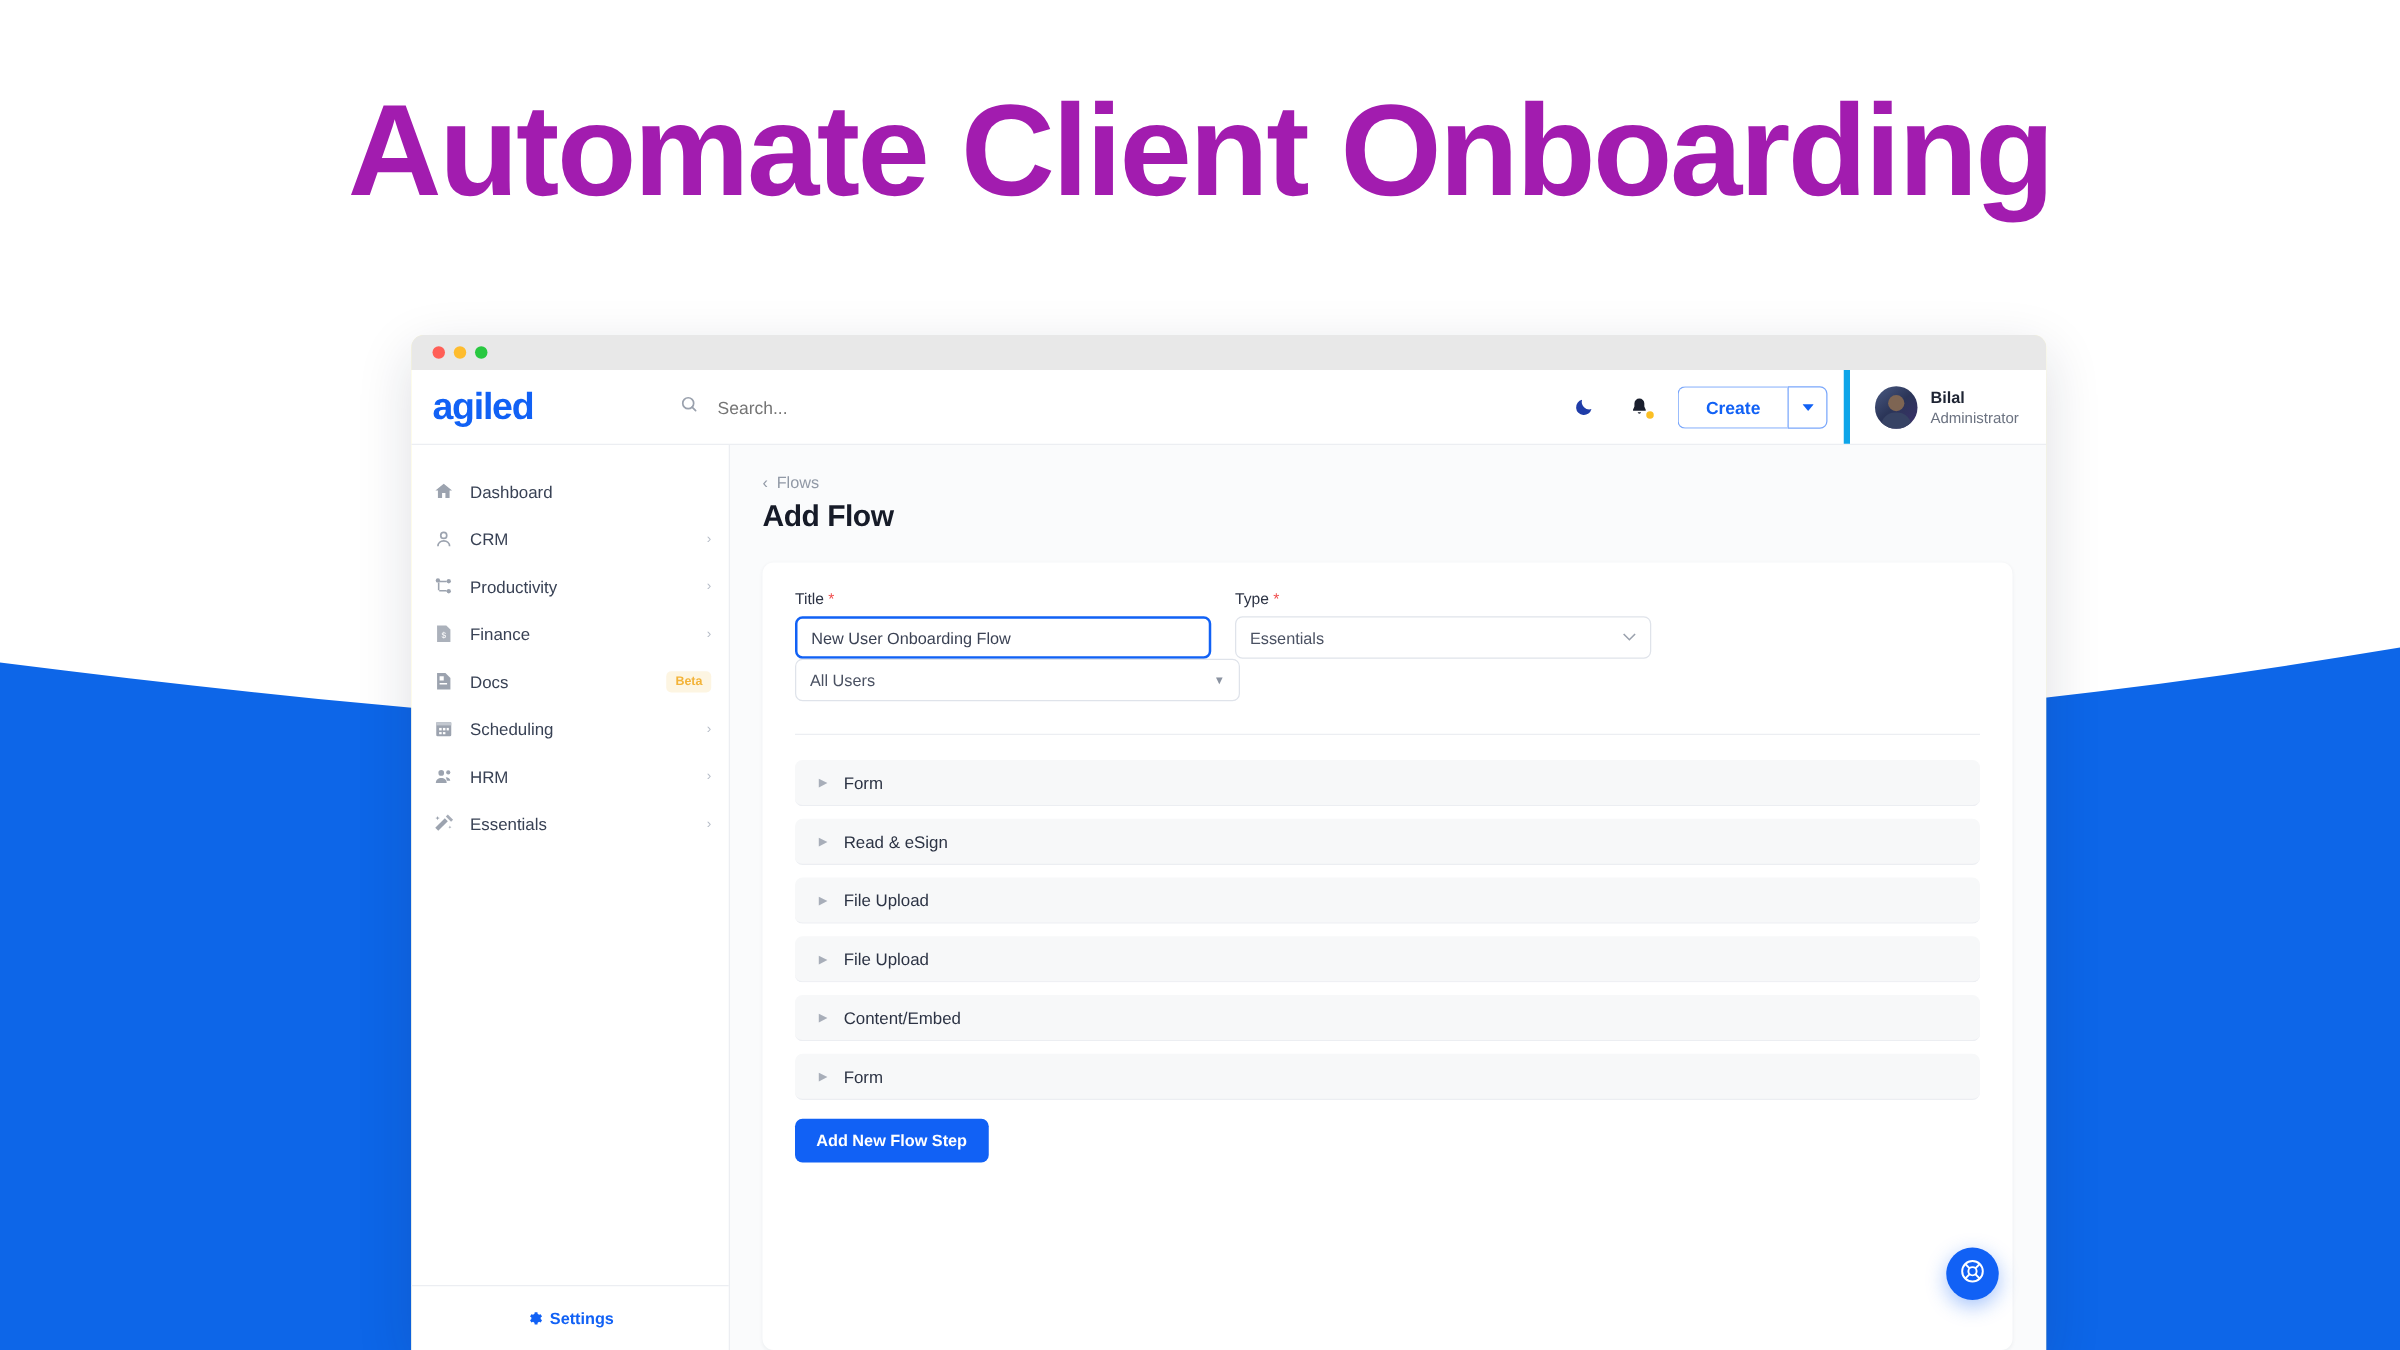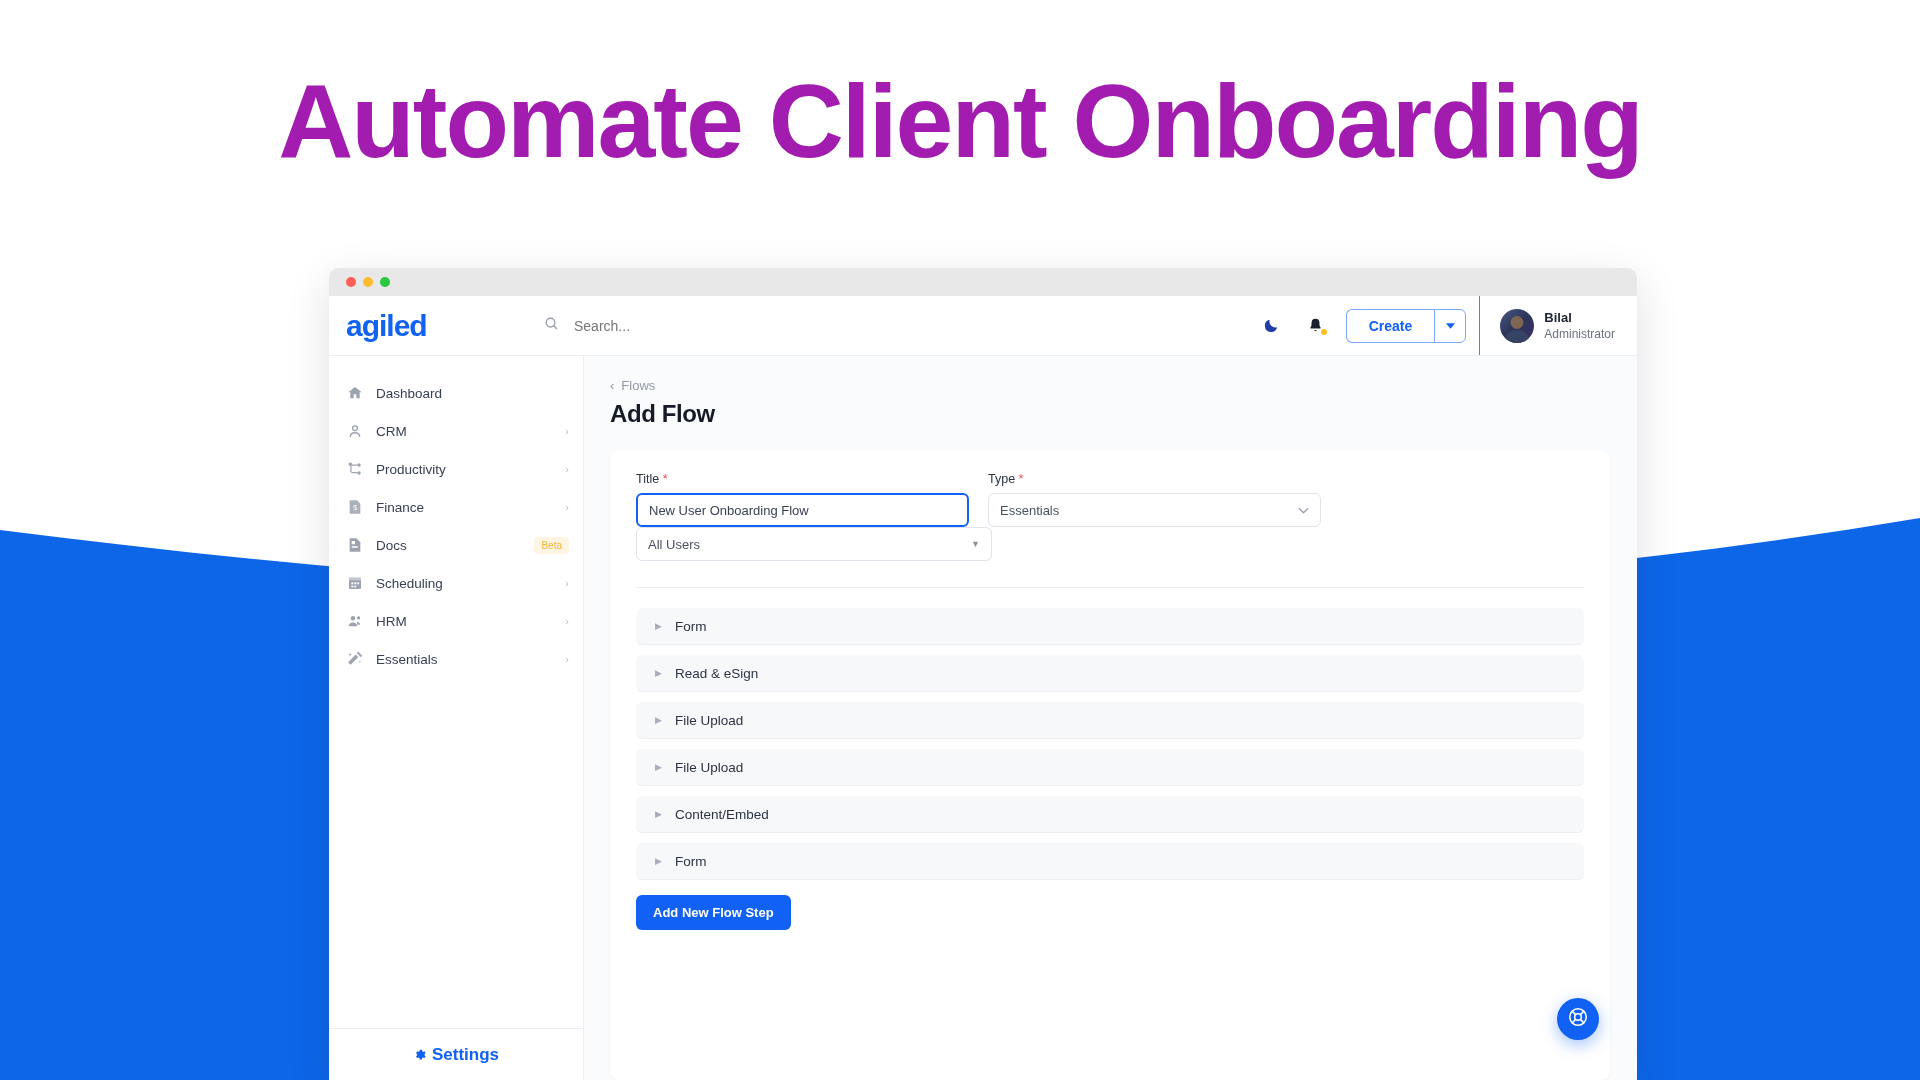--- a/index.html
+++ b/index.html
@@ -70,21 +70,21 @@
     padding:8px 22px; cursor:pointer;
     font-family:"Liberation Sans", sans-serif;
   }
   #create-caret {
     border:1px solid #7aa7fb; border-radius:0 6px 6px 0;
     background:#fff; width:32px; display:flex; align-items:center; justify-content:center;
     cursor:pointer;
   }
   #user-box {
     display:flex; align-items:center; gap:10px; height:100%;
-    padding:0 22px 0 20px; border-left:1px solid #0ea5e9;
+    padding:0 22px 0 20px; border-left:5px solid #0ea5e9;
   }
   #avatar {
     width:34px; height:34px; border-radius:50%; flex:none;
     background:linear-gradient(140deg,#4a5a82 0%,#2b3558 48%,#3c2f6b 100%);
     position:relative; overflow:hidden;
   }
   #avatar::after{
     content:""; position:absolute; left:50%; top:7px; transform:translateX(-50%);
     width:13px; height:13px; border-radius:50%; background:#7e6553;
   }
@@ -107,27 +107,27 @@
   #nav-list { flex:1; padding-top:18px; }
   .nav-item {
     display:flex; align-items:center; height:38px;
     padding:0 14px 0 17px; gap:13px; cursor:pointer;
     position:relative;
   }
   .nav-icon { width:17px; height:17px; flex:none; display:flex; align-items:center; justify-content:center; color:#9ca3af; }
   .nav-label { font-size:13.5px; color:#384154; flex:1; }
   .nav-caret { color:#b6bcc7; font-size:11px; }
   .beta-badge {
-    background:#fdf5e2; color:#f3b338; font-size:10px; font-weight:400;
+    background:#fdf5e2; color:#f3b338; font-size:10px; font-weight:700;
     padding:3px 7px; border-radius:4px;margin-left:13px;
   }
   #settings-row {
     height:52px; display:flex; align-items:center; justify-content:center;
     gap:6px; border-top:1px solid #eceef2; cursor:pointer;
-    color:#1161f5; font-size:17px; font-weight:600;
+    color:#1161f5; font-size:13px; font-weight:600;
   }
 
   
   #main { flex:1; background:#fafbfc; position:relative; overflow:hidden; display:flex; flex-direction:column; }
   #main-head { padding:22px 30px 0 26px; flex:none; }
   #breadcrumb { display:flex; align-items:center; gap:7px; color:#9199a6; font-size:13px; cursor:pointer; }
   #page-title { font-size:24px; font-weight:700; color:#161b28; margin-top:7px; letter-spacing:-.4px; }
 
   #card {
     margin:22px 27px 0 26px; background:#fff; border-radius:9px;

